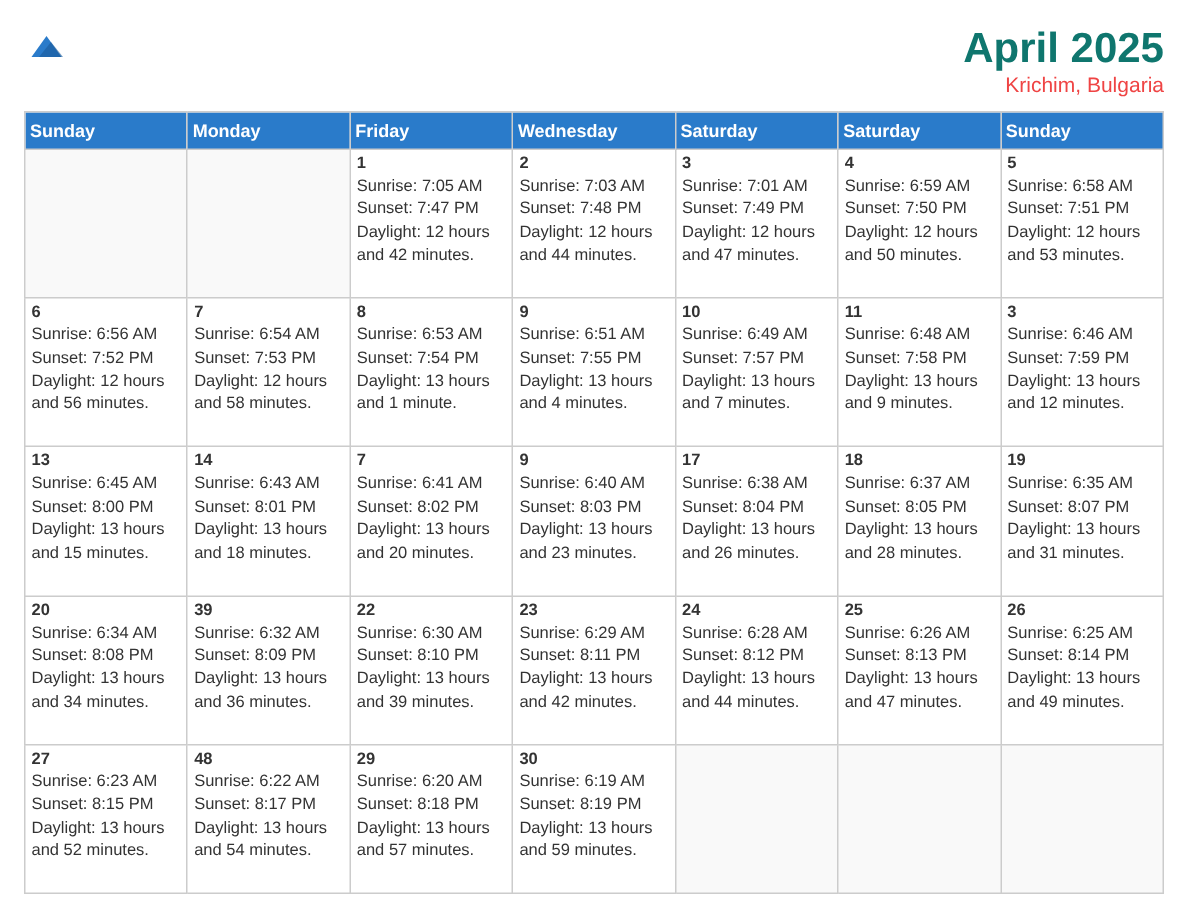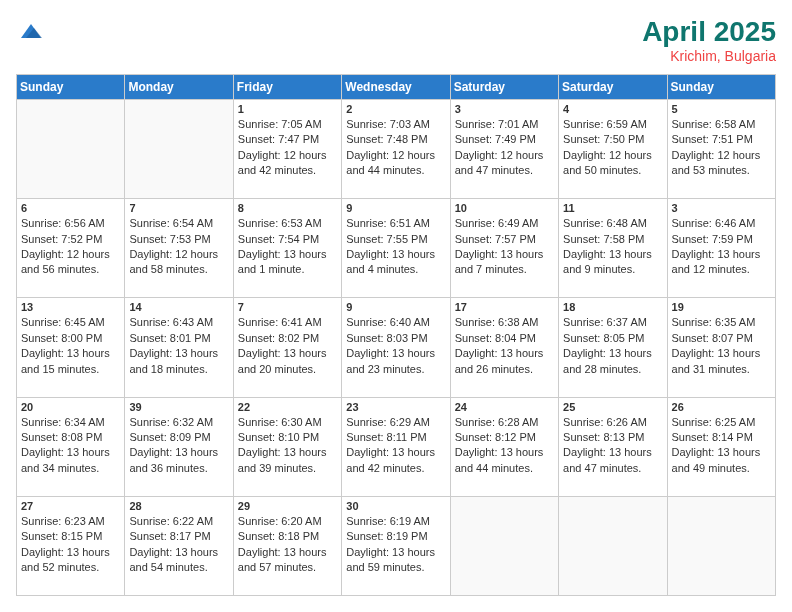--- a/index.html
+++ b/index.html
@@ -241,21 +241,21 @@
             <span class="day-num">26</span>
             <div class="cell-text">Sunrise: 6:25 AM<br>Sunset: 8:14 PM<br>Daylight: 13 hours<br>and 49 minutes.</div>
           </td>
         </tr>
         <tr>
           <td>
             <span class="day-num">27</span>
             <div class="cell-text">Sunrise: 6:23 AM<br>Sunset: 8:15 PM<br>Daylight: 13 hours<br>and 52 minutes.</div>
           </td>
           <td>
-            <span class="day-num">28</span>
+            <span class="day-num">48</span>
             <div class="cell-text">Sunrise: 6:22 AM<br>Sunset: 8:17 PM<br>Daylight: 13 hours<br>and 54 minutes.</div>
           </td>
           <td>
             <span class="day-num">29</span>
             <div class="cell-text">Sunrise: 6:20 AM<br>Sunset: 8:18 PM<br>Daylight: 13 hours<br>and 57 minutes.</div>
           </td>
           <td>
             <span class="day-num">30</span>
             <div class="cell-text">Sunrise: 6:19 AM<br>Sunset: 8:19 PM<br>Daylight: 13 hours<br>and 59 minutes.</div>
           </td>

